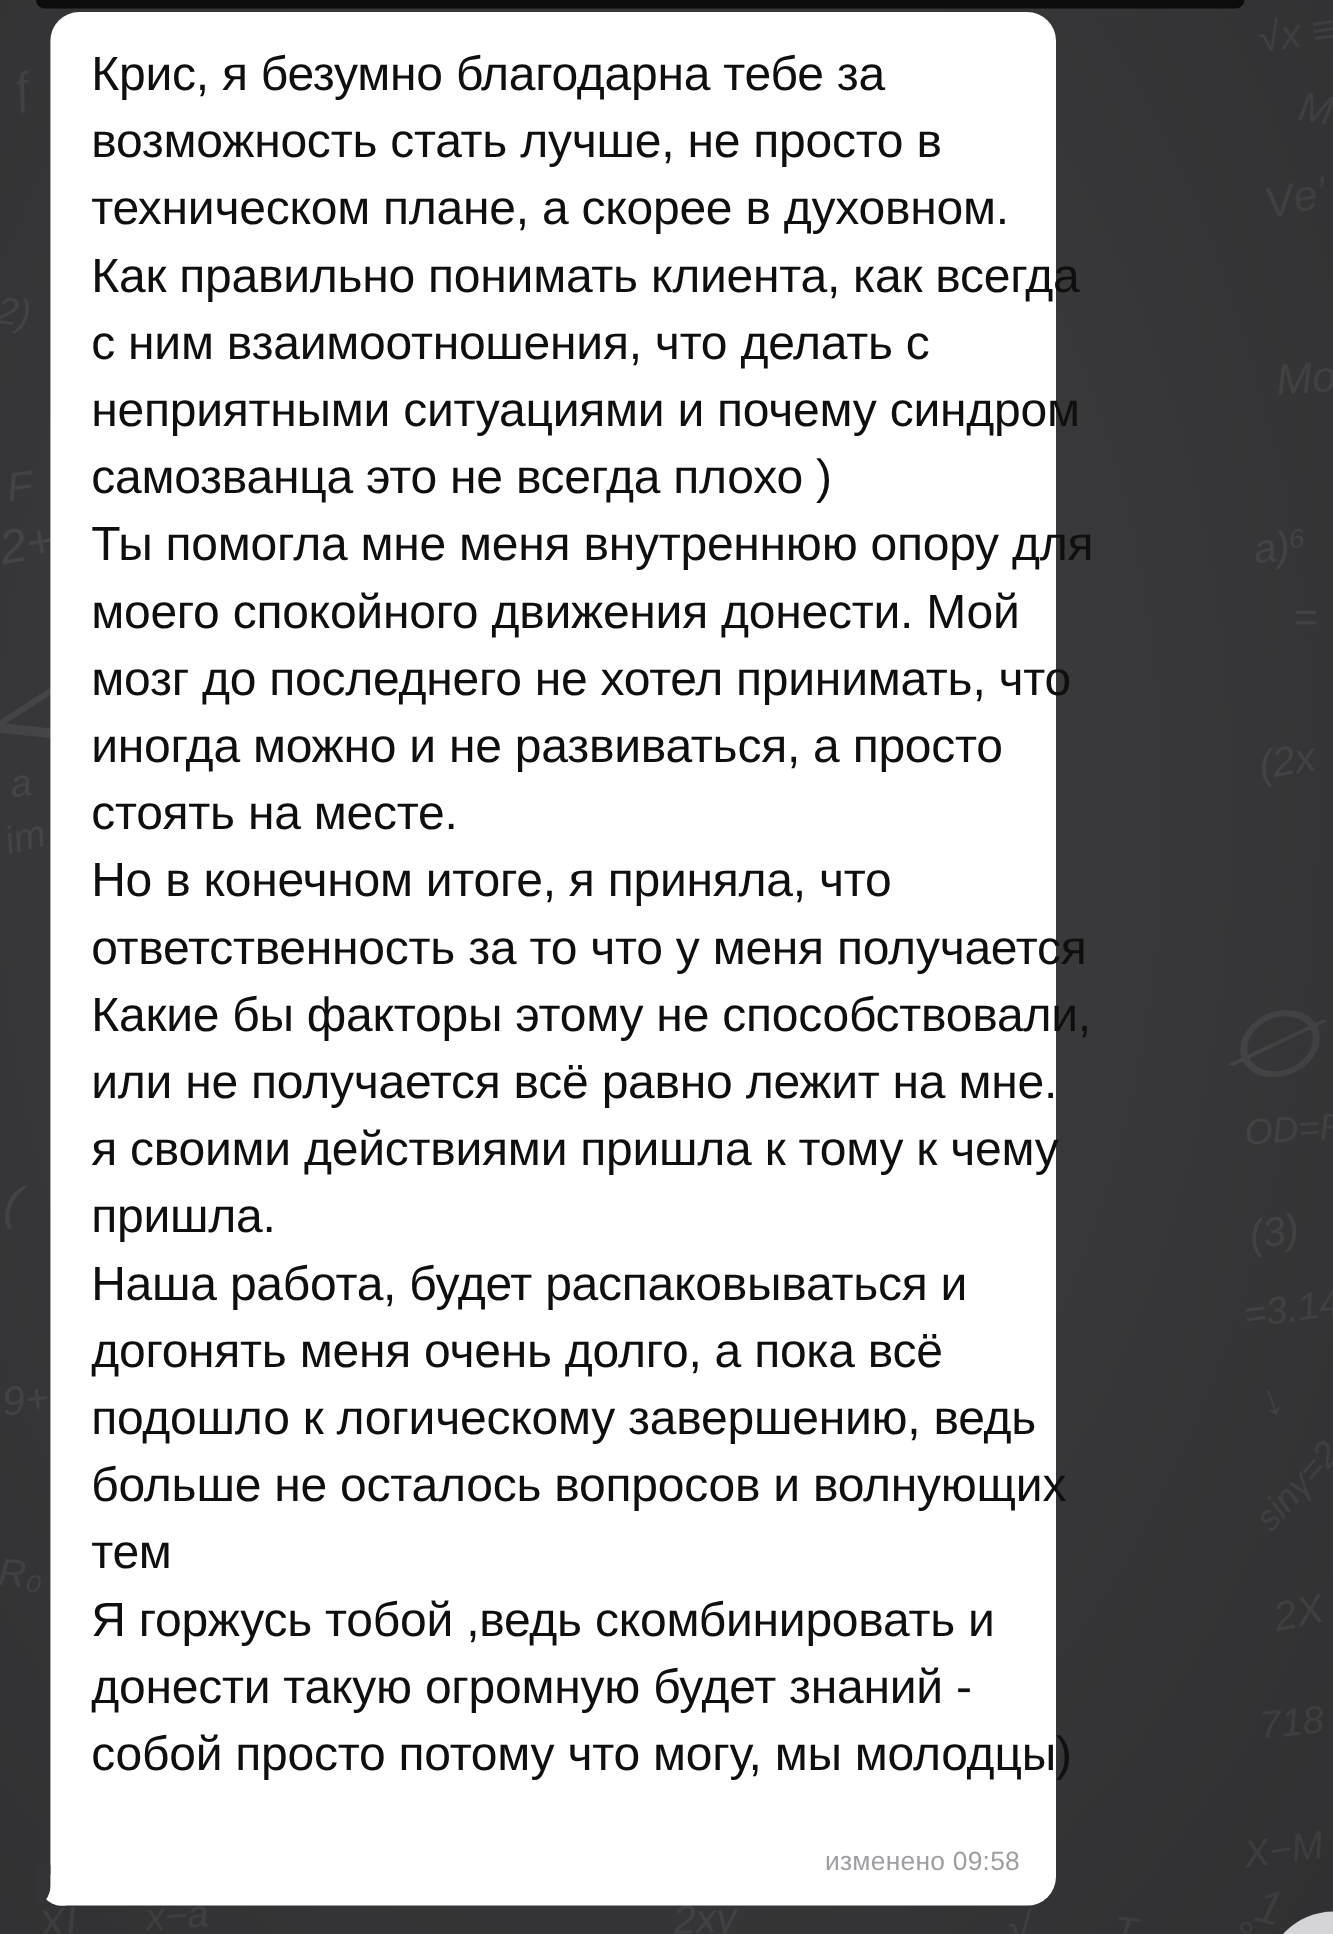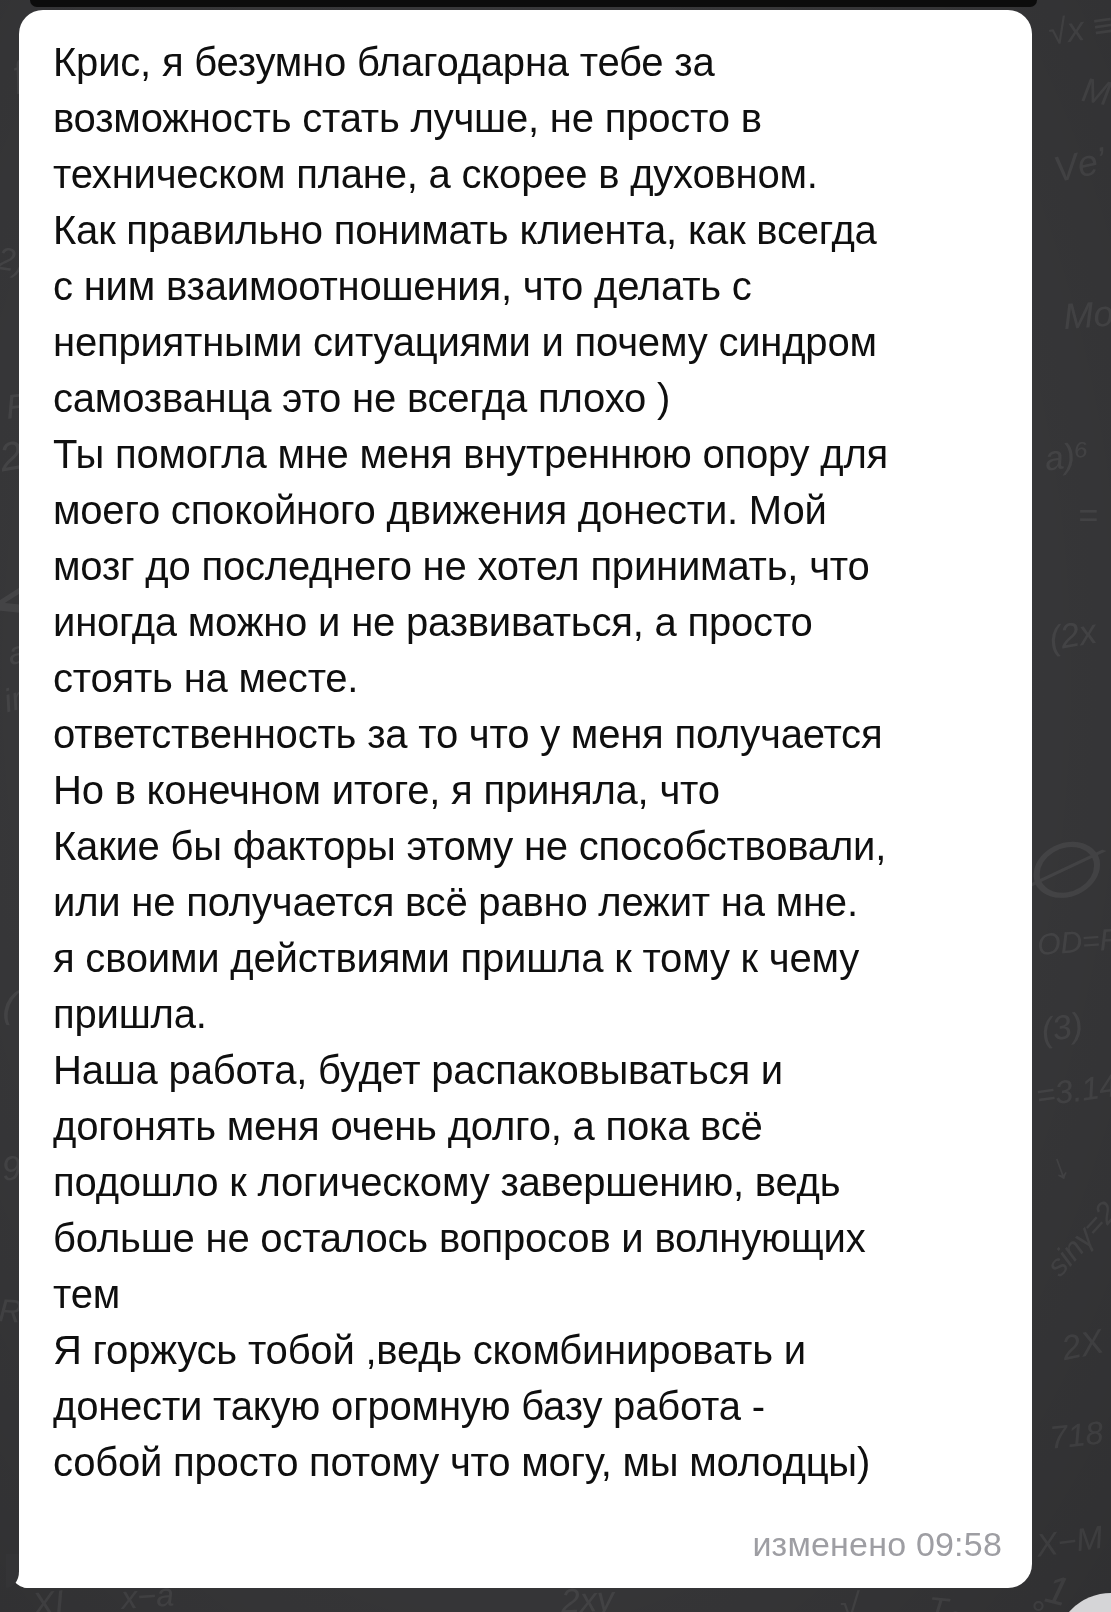--- a/index.html
+++ b/index.html
@@ -28,21 +28,21 @@
   
   .prev-edge{
     position:absolute;z-index:2;
     left:30px;top:0;width:1007px;height:7px;
     border-radius:0 0 10px 10px;
     background:#0c0c0c;
   }
   
   .bubble{
     position:absolute;z-index:3;
-    left:19px;top:10px;width:1013px;height:1578px;
+    left:42px;top:10px;width:838px;height:1578px;
     background:#ffffff;
     border-radius:24px 24px 24px 8px;
   }
   
   .tail-fill{
     position:absolute;left:-11px;bottom:0;width:24px;height:26px;
     background:#ffffff;
     border-bottom-left-radius:20px 24px;
   }
   .tail-carve{
@@ -55,21 +55,21 @@
     left:34px;top:24px;right:42px;
     color:#0f0f0f;
     font-size:40px;
     line-height:56px;
     letter-spacing:-0.2px;
   }
   .msg-text .line{white-space:pre;}
   .meta{
     position:absolute;
     right:30px;bottom:24px;
-    font-size:34px;
+    font-size:22px;
     color:#9e9ea3;
     letter-spacing:0.2px;
     white-space:pre;
   }
   
   .next-circle{
     position:absolute;z-index:3;
     left:1055px;top:1593px;width:112px;height:112px;
     border-radius:50%;
     background:#d5d5d7;
@@ -126,31 +126,31 @@
       <div class="line">техническом плане, а скорее в духовном.</div>
       <div class="line">Как правильно понимать клиента, как всегда</div>
       <div class="line">с ним взаимоотношения, что делать с</div>
       <div class="line">неприятными ситуациями и почему синдром</div>
       <div class="line">самозванца это не всегда плохо )</div>
       <div class="line">Ты помогла мне меня внутреннюю опору для</div>
       <div class="line">моего спокойного движения донести. Мой</div>
       <div class="line">мозг до последнего не хотел принимать, что</div>
       <div class="line">иногда можно и не развиваться, а просто</div>
       <div class="line">стоять на месте.</div>
+      <div class="line">Но в конечном итоге, я приняла, что</div>
       <div class="line">ответственность за то что у меня получается</div>
-      <div class="line">Но в конечном итоге, я приняла, что</div>
       <div class="line">Какие бы факторы этому не способствовали,</div>
       <div class="line">или не получается всё равно лежит на мне.</div>
       <div class="line">я своими действиями пришла к тому к чему</div>
       <div class="line">пришла.</div>
       <div class="line">Наша работа, будет распаковываться и</div>
       <div class="line">догонять меня очень долго, а пока всё</div>
       <div class="line">подошло к логическому завершению, ведь</div>
       <div class="line">больше не осталось вопросов и волнующих</div>
       <div class="line">тем</div>
       <div class="line">Я горжусь тобой ,ведь скомбинировать и</div>
-      <div class="line">донести такую огромную базу работа -</div>
+      <div class="line">донести такую огромную будет знаний -</div>
       <div class="line">собой просто потому что могу, мы молодцы)</div>
     </div>
   <div class="meta"><span>изменено</span><span> </span><span>09:58</span></div>
 </div>
 
 <div class="next-circle"></div>
 
 </body></html>

